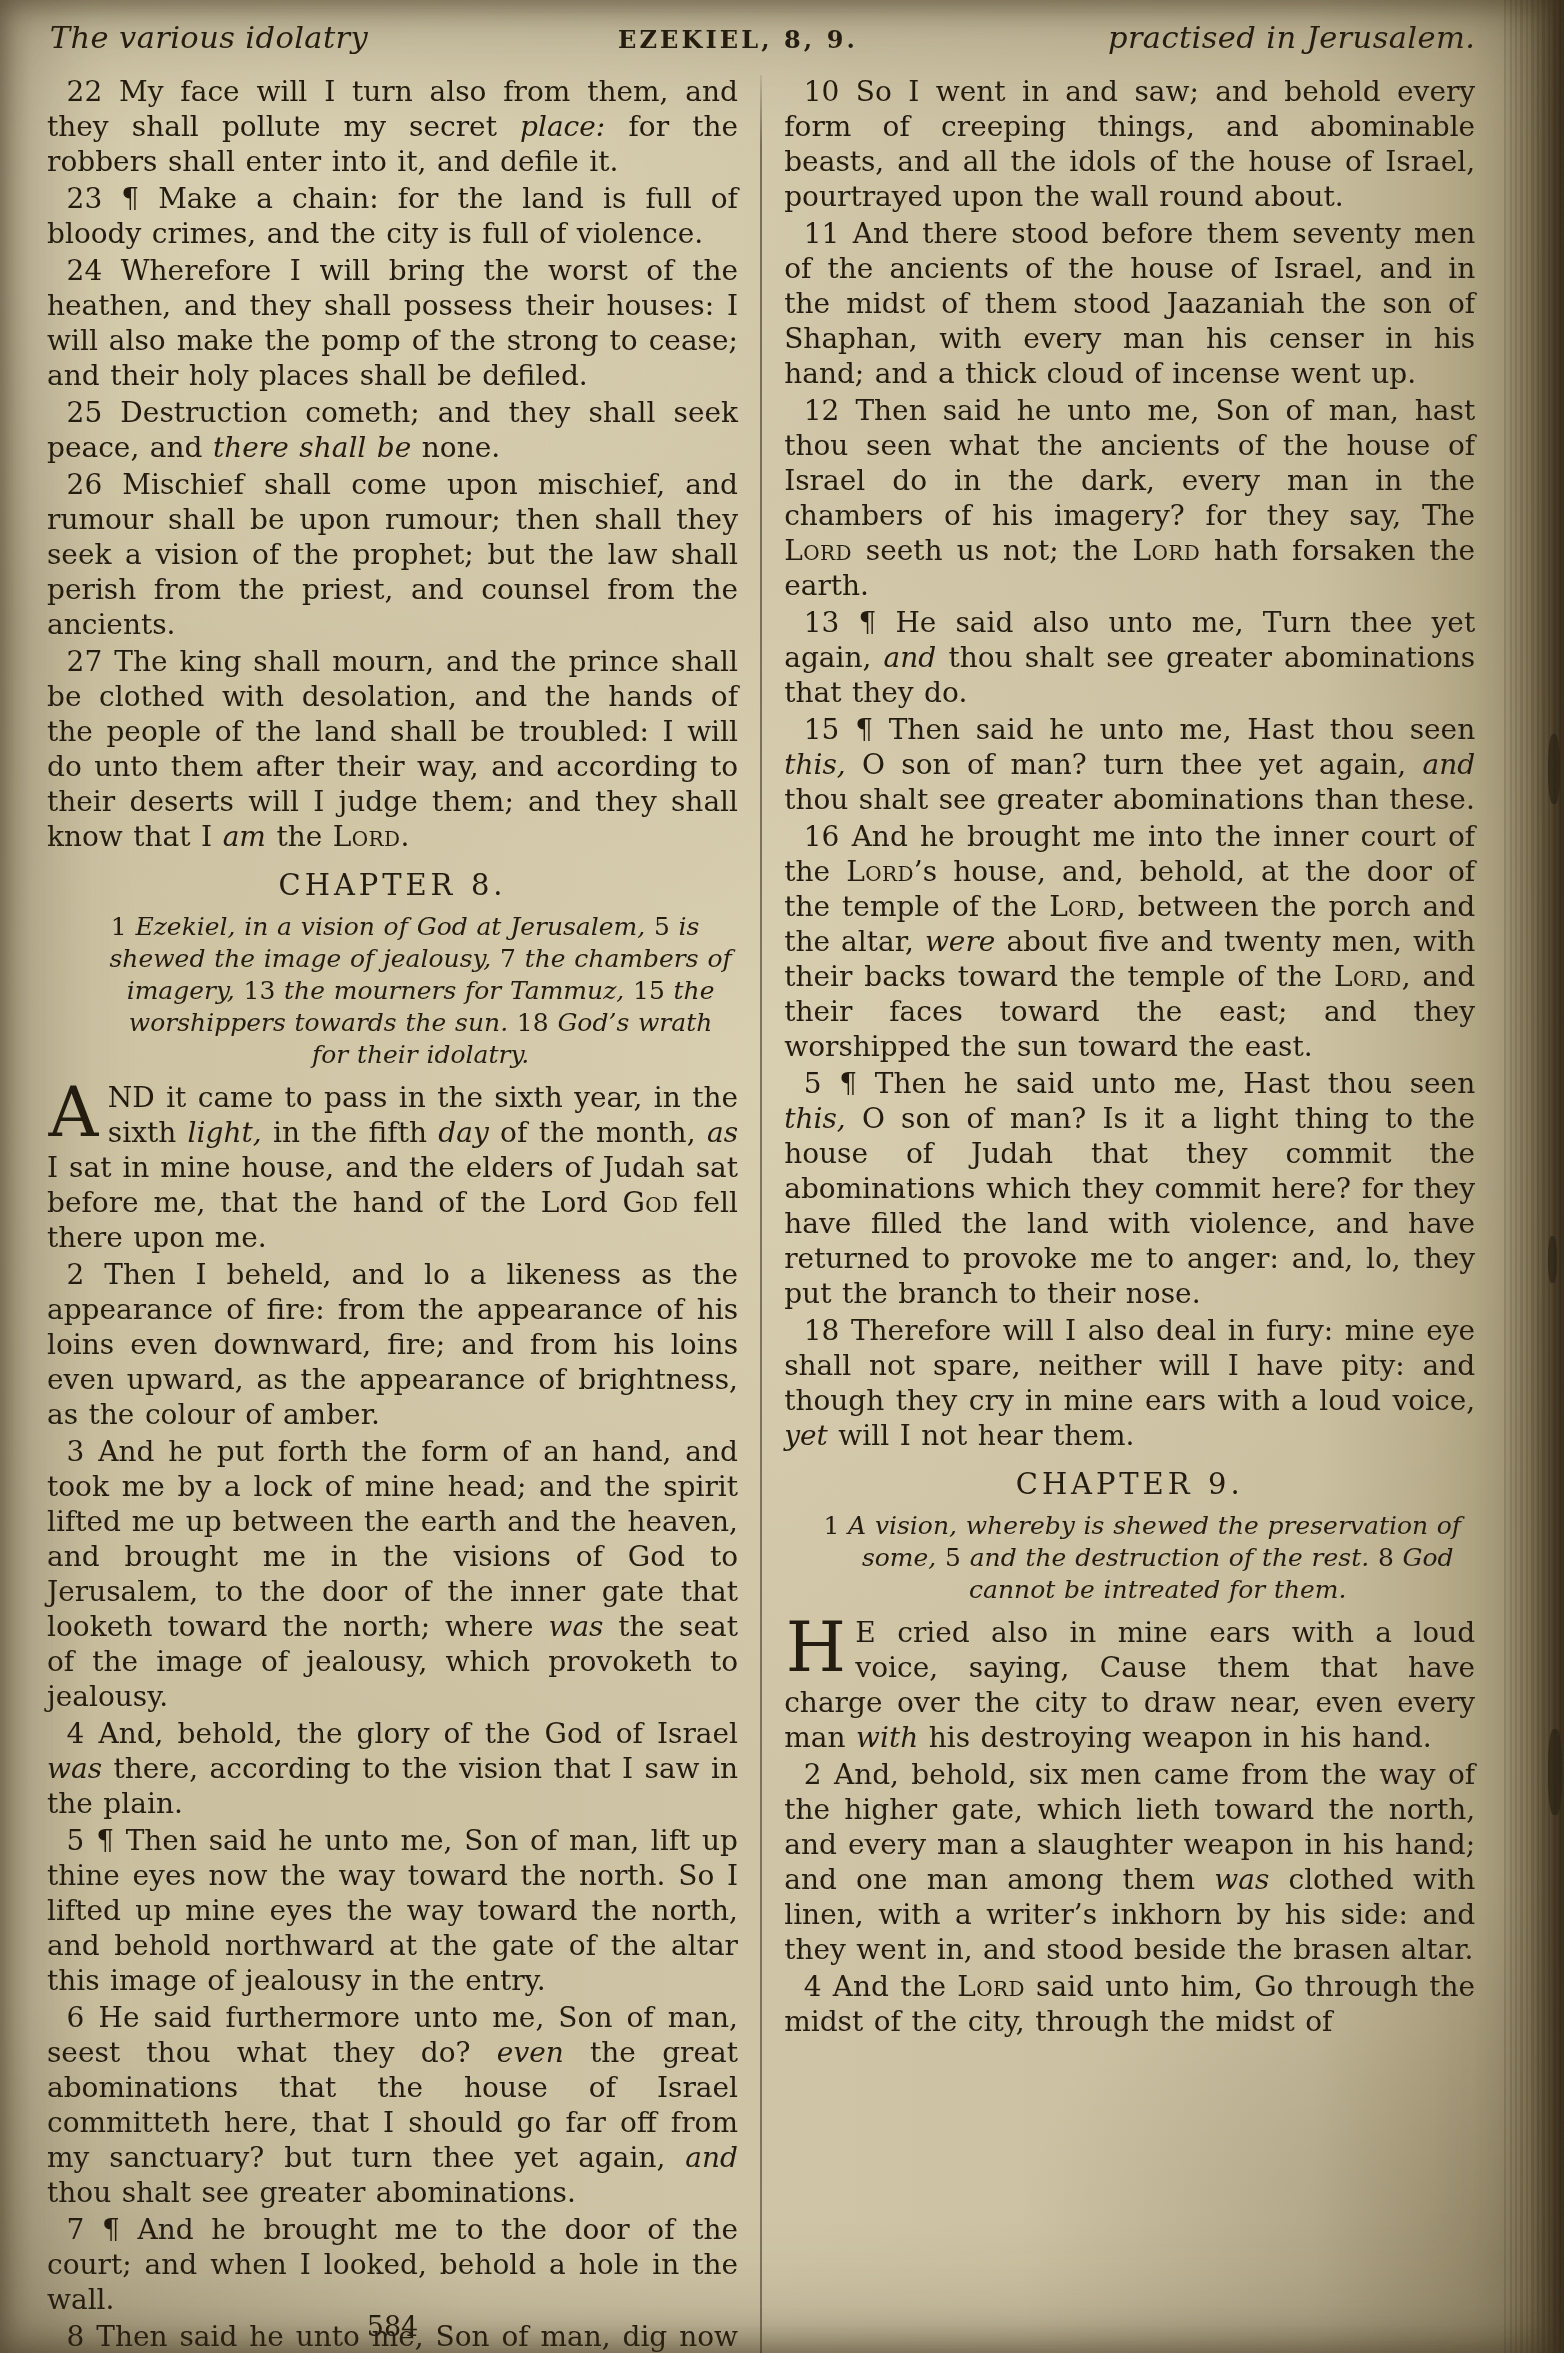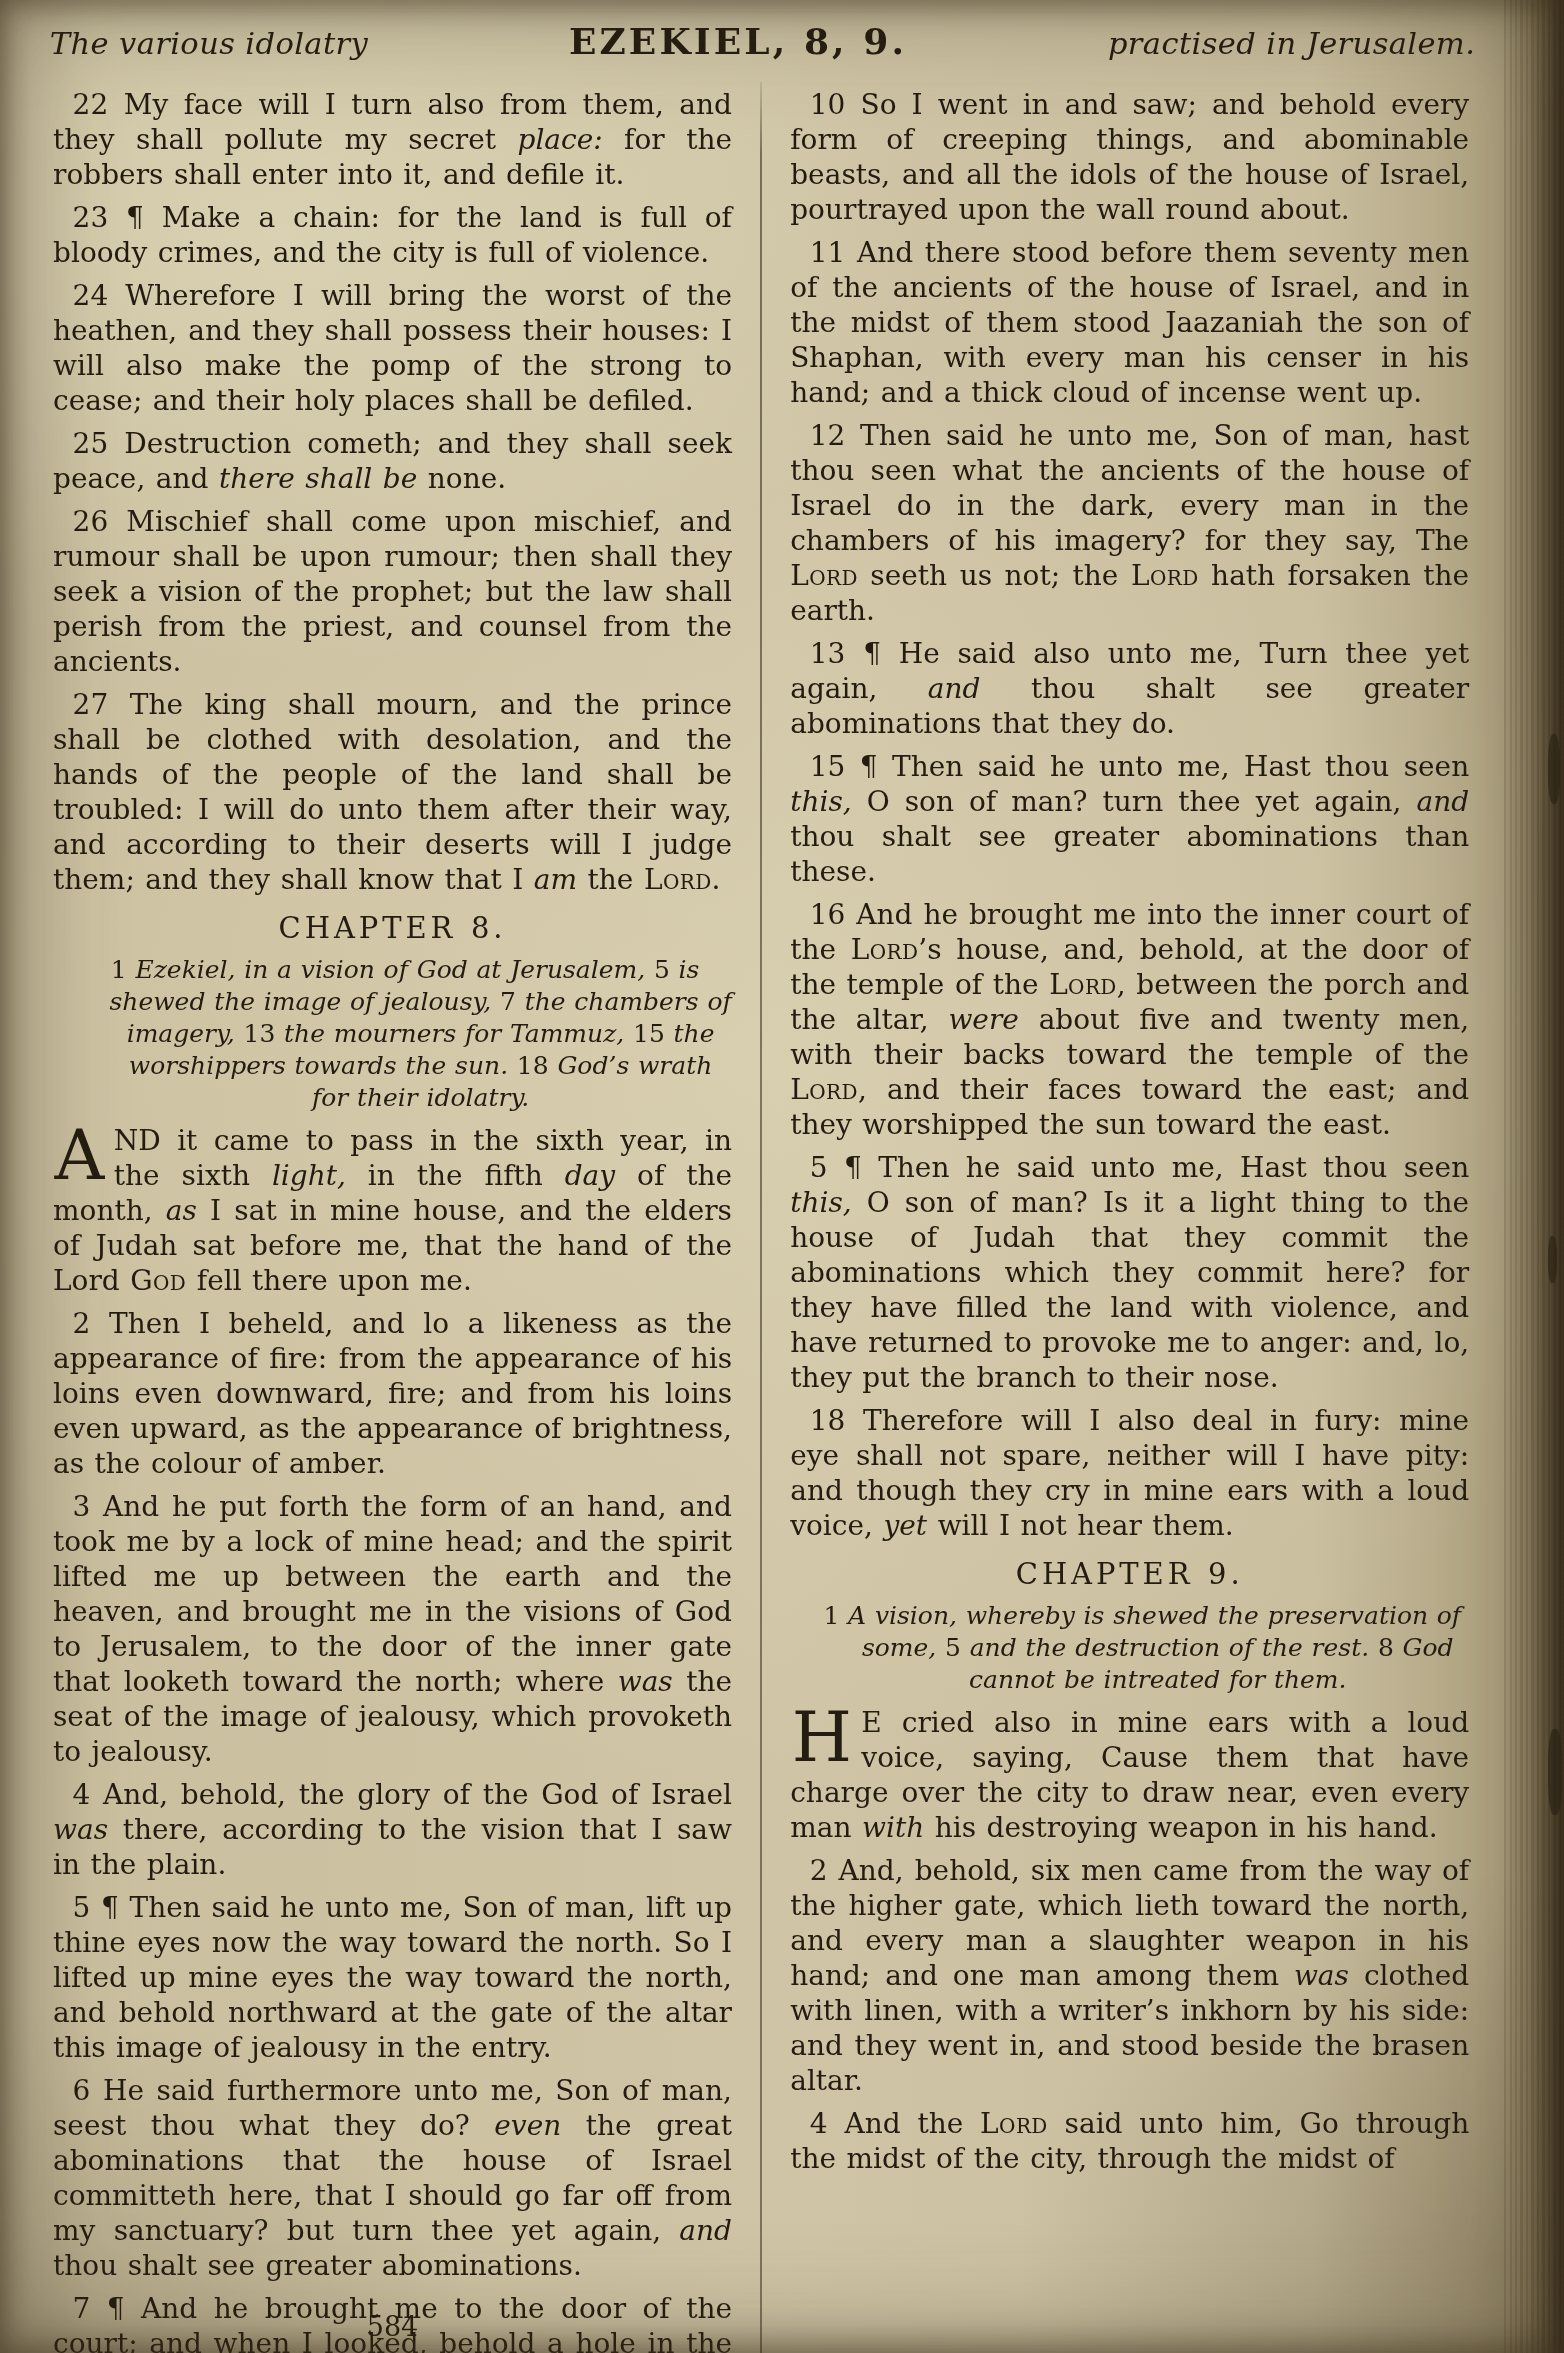--- a/index.html
+++ b/index.html
@@ -19,28 +19,28 @@
   }
   .content{
     position:absolute;
     left:45px;top:20.3px;right:85px;bottom:7.8px;
   }
   .header{
     display:flex;justify-content:space-between;align-items:baseline;
     padding:0 4.7px;
   }
   .h-side{font-style:italic;font-size:30.5px;letter-spacing:0.4px;}
-  .h-center{font-size:36px;letter-spacing:3.1px;font-weight:bold;}
+  .h-center{font-size:24px;letter-spacing:3.1px;font-weight:bold;}
   .cols{display:flex;margin-top:17px;}
   .col{width:695px;text-align:justify;font-size:28px;line-height:35px;word-spacing:1.6px;}
   .divider{
     width:1.6px;margin:3.1px 20.3px 0 20.3px;align-self:stretch;
     background:linear-gradient(to bottom, rgba(45,36,22,.1), rgba(45,36,22,.55) 3%, rgba(45,36,22,.5) 97%, rgba(45,36,22,.1));
   }
-  .verse{margin:8px;text-indent:.7em;}
+  .verse{margin:2px;text-indent:.7em;}
   .verse.has-drop{text-indent:0;}
   .verse i{font-style:italic;}
   .sc{font-variant:small-caps;letter-spacing:0.4px;}
   .chapter{
     text-align:center;text-indent:0;
     font-size:29px;letter-spacing:3.9px;
     margin:14px 0 7.8px 0;
   }
   .summary{
     margin:0 7.8px 9.4px 0;

